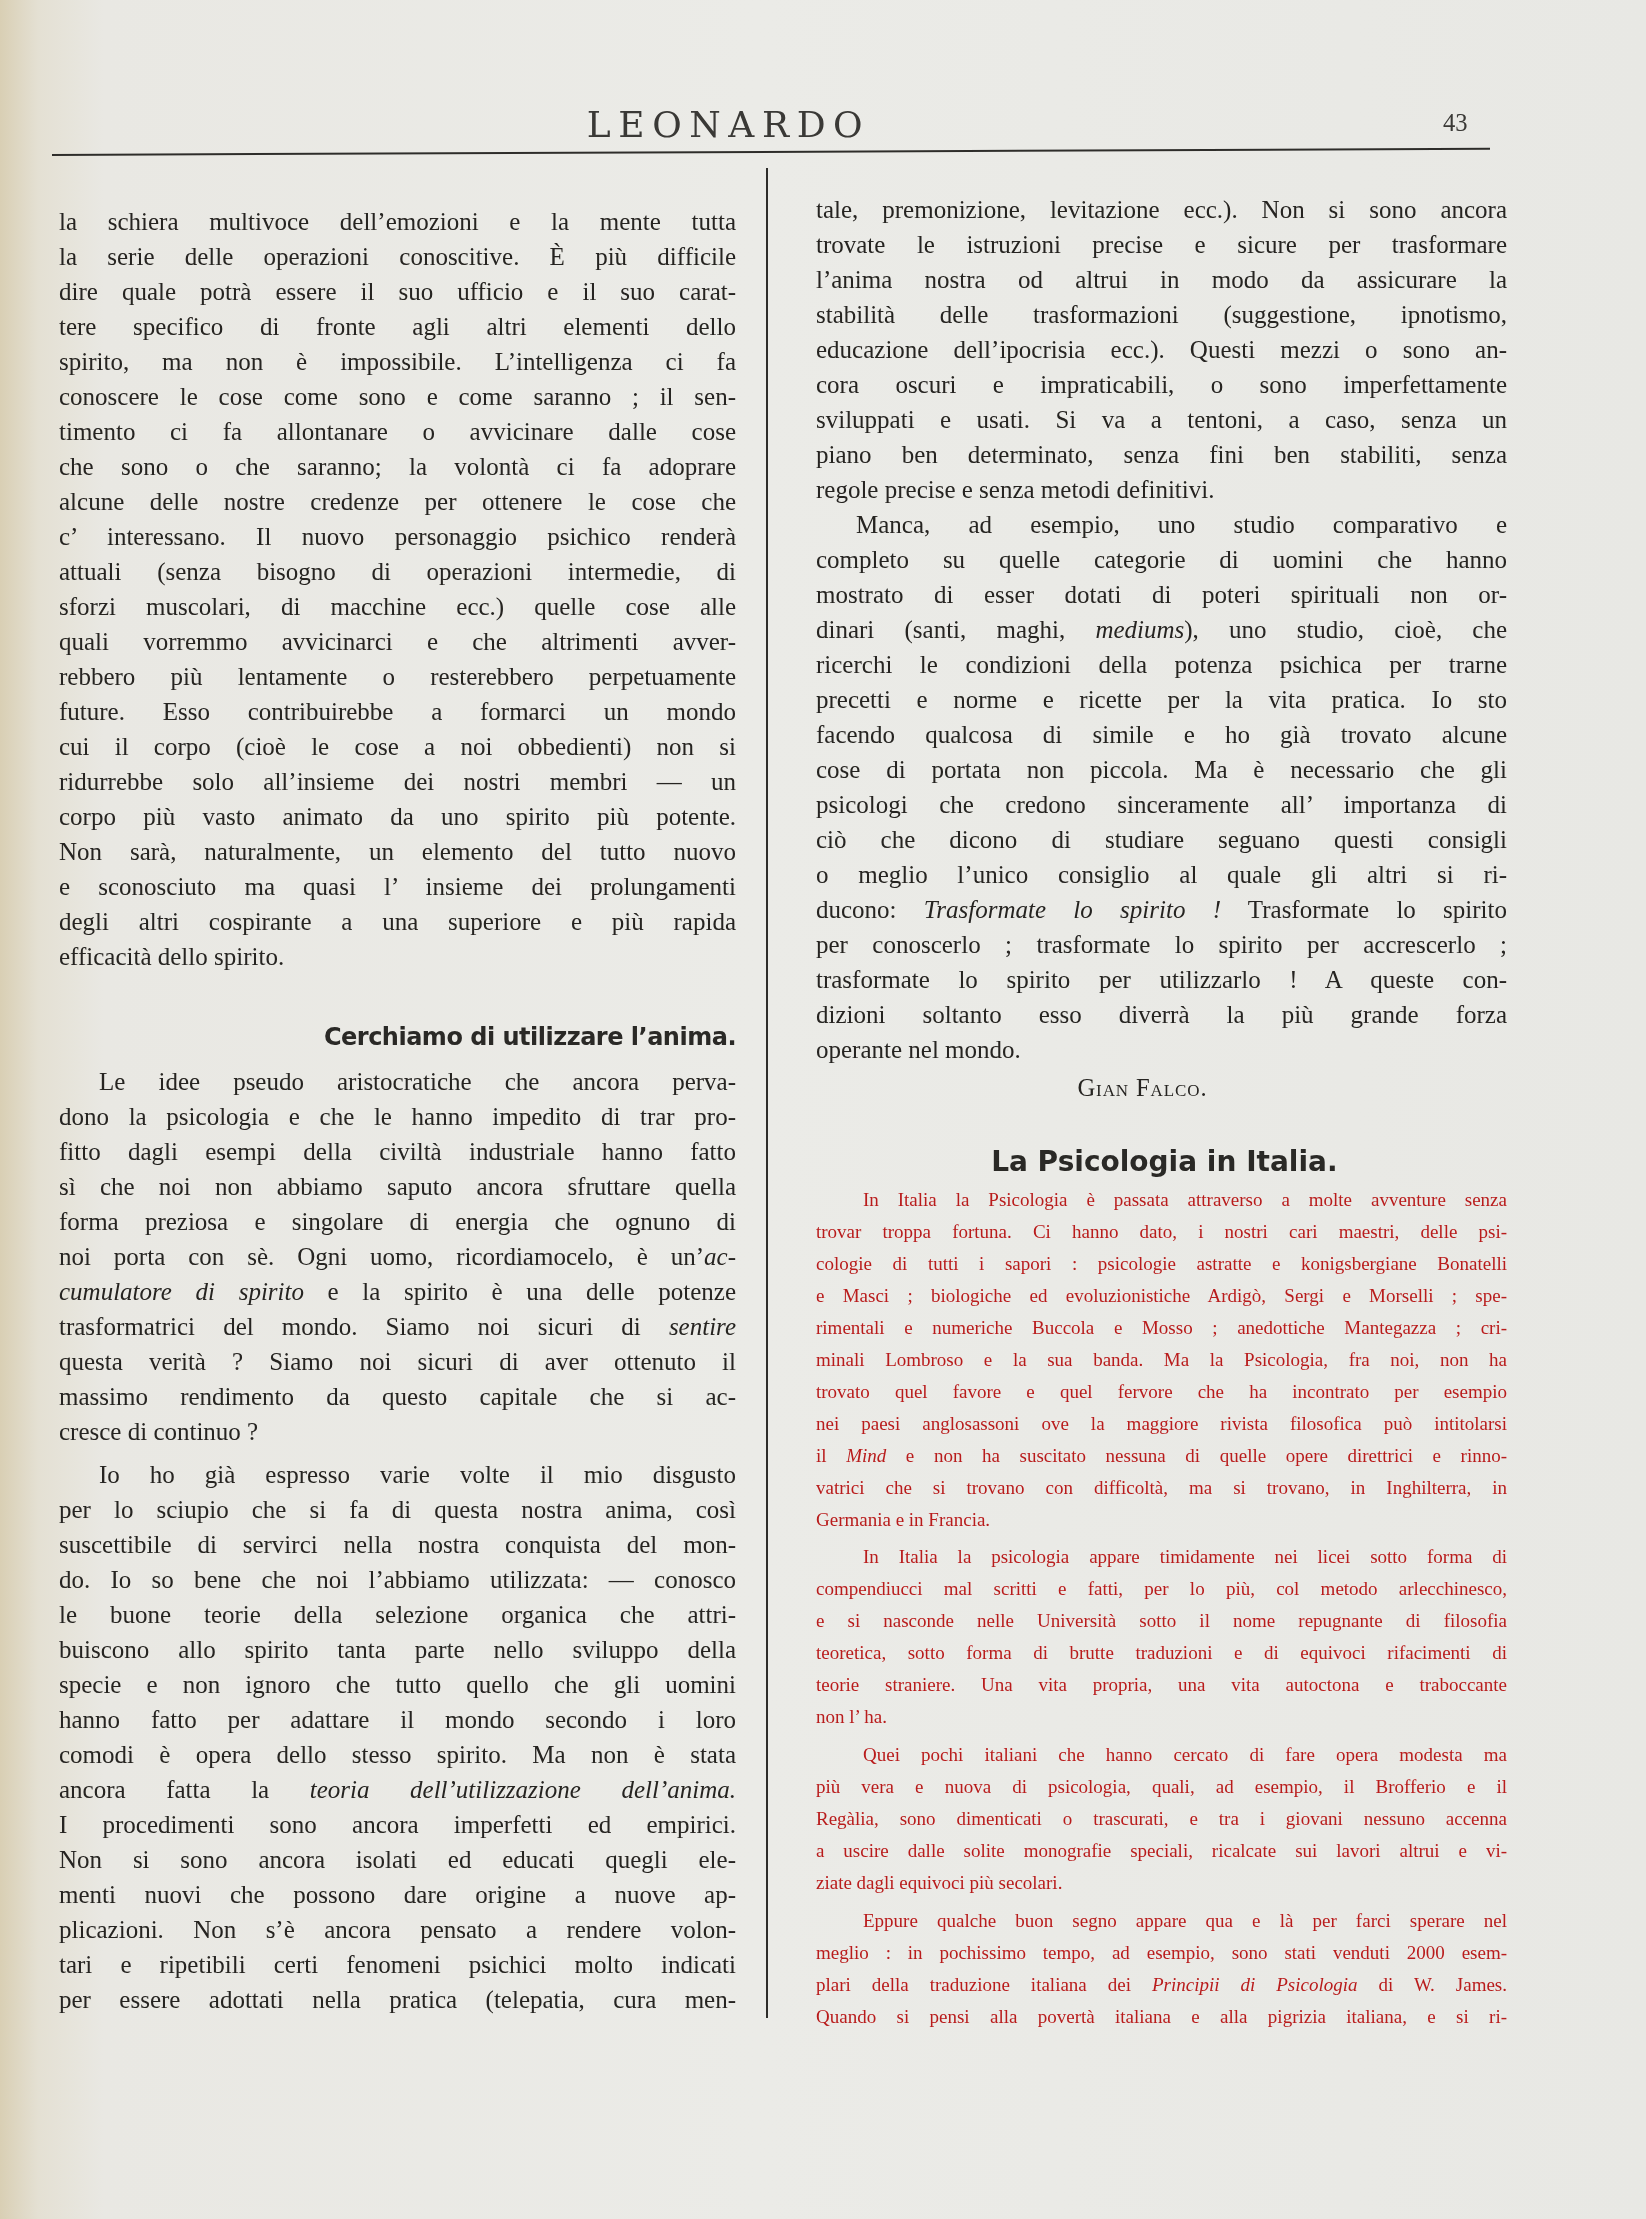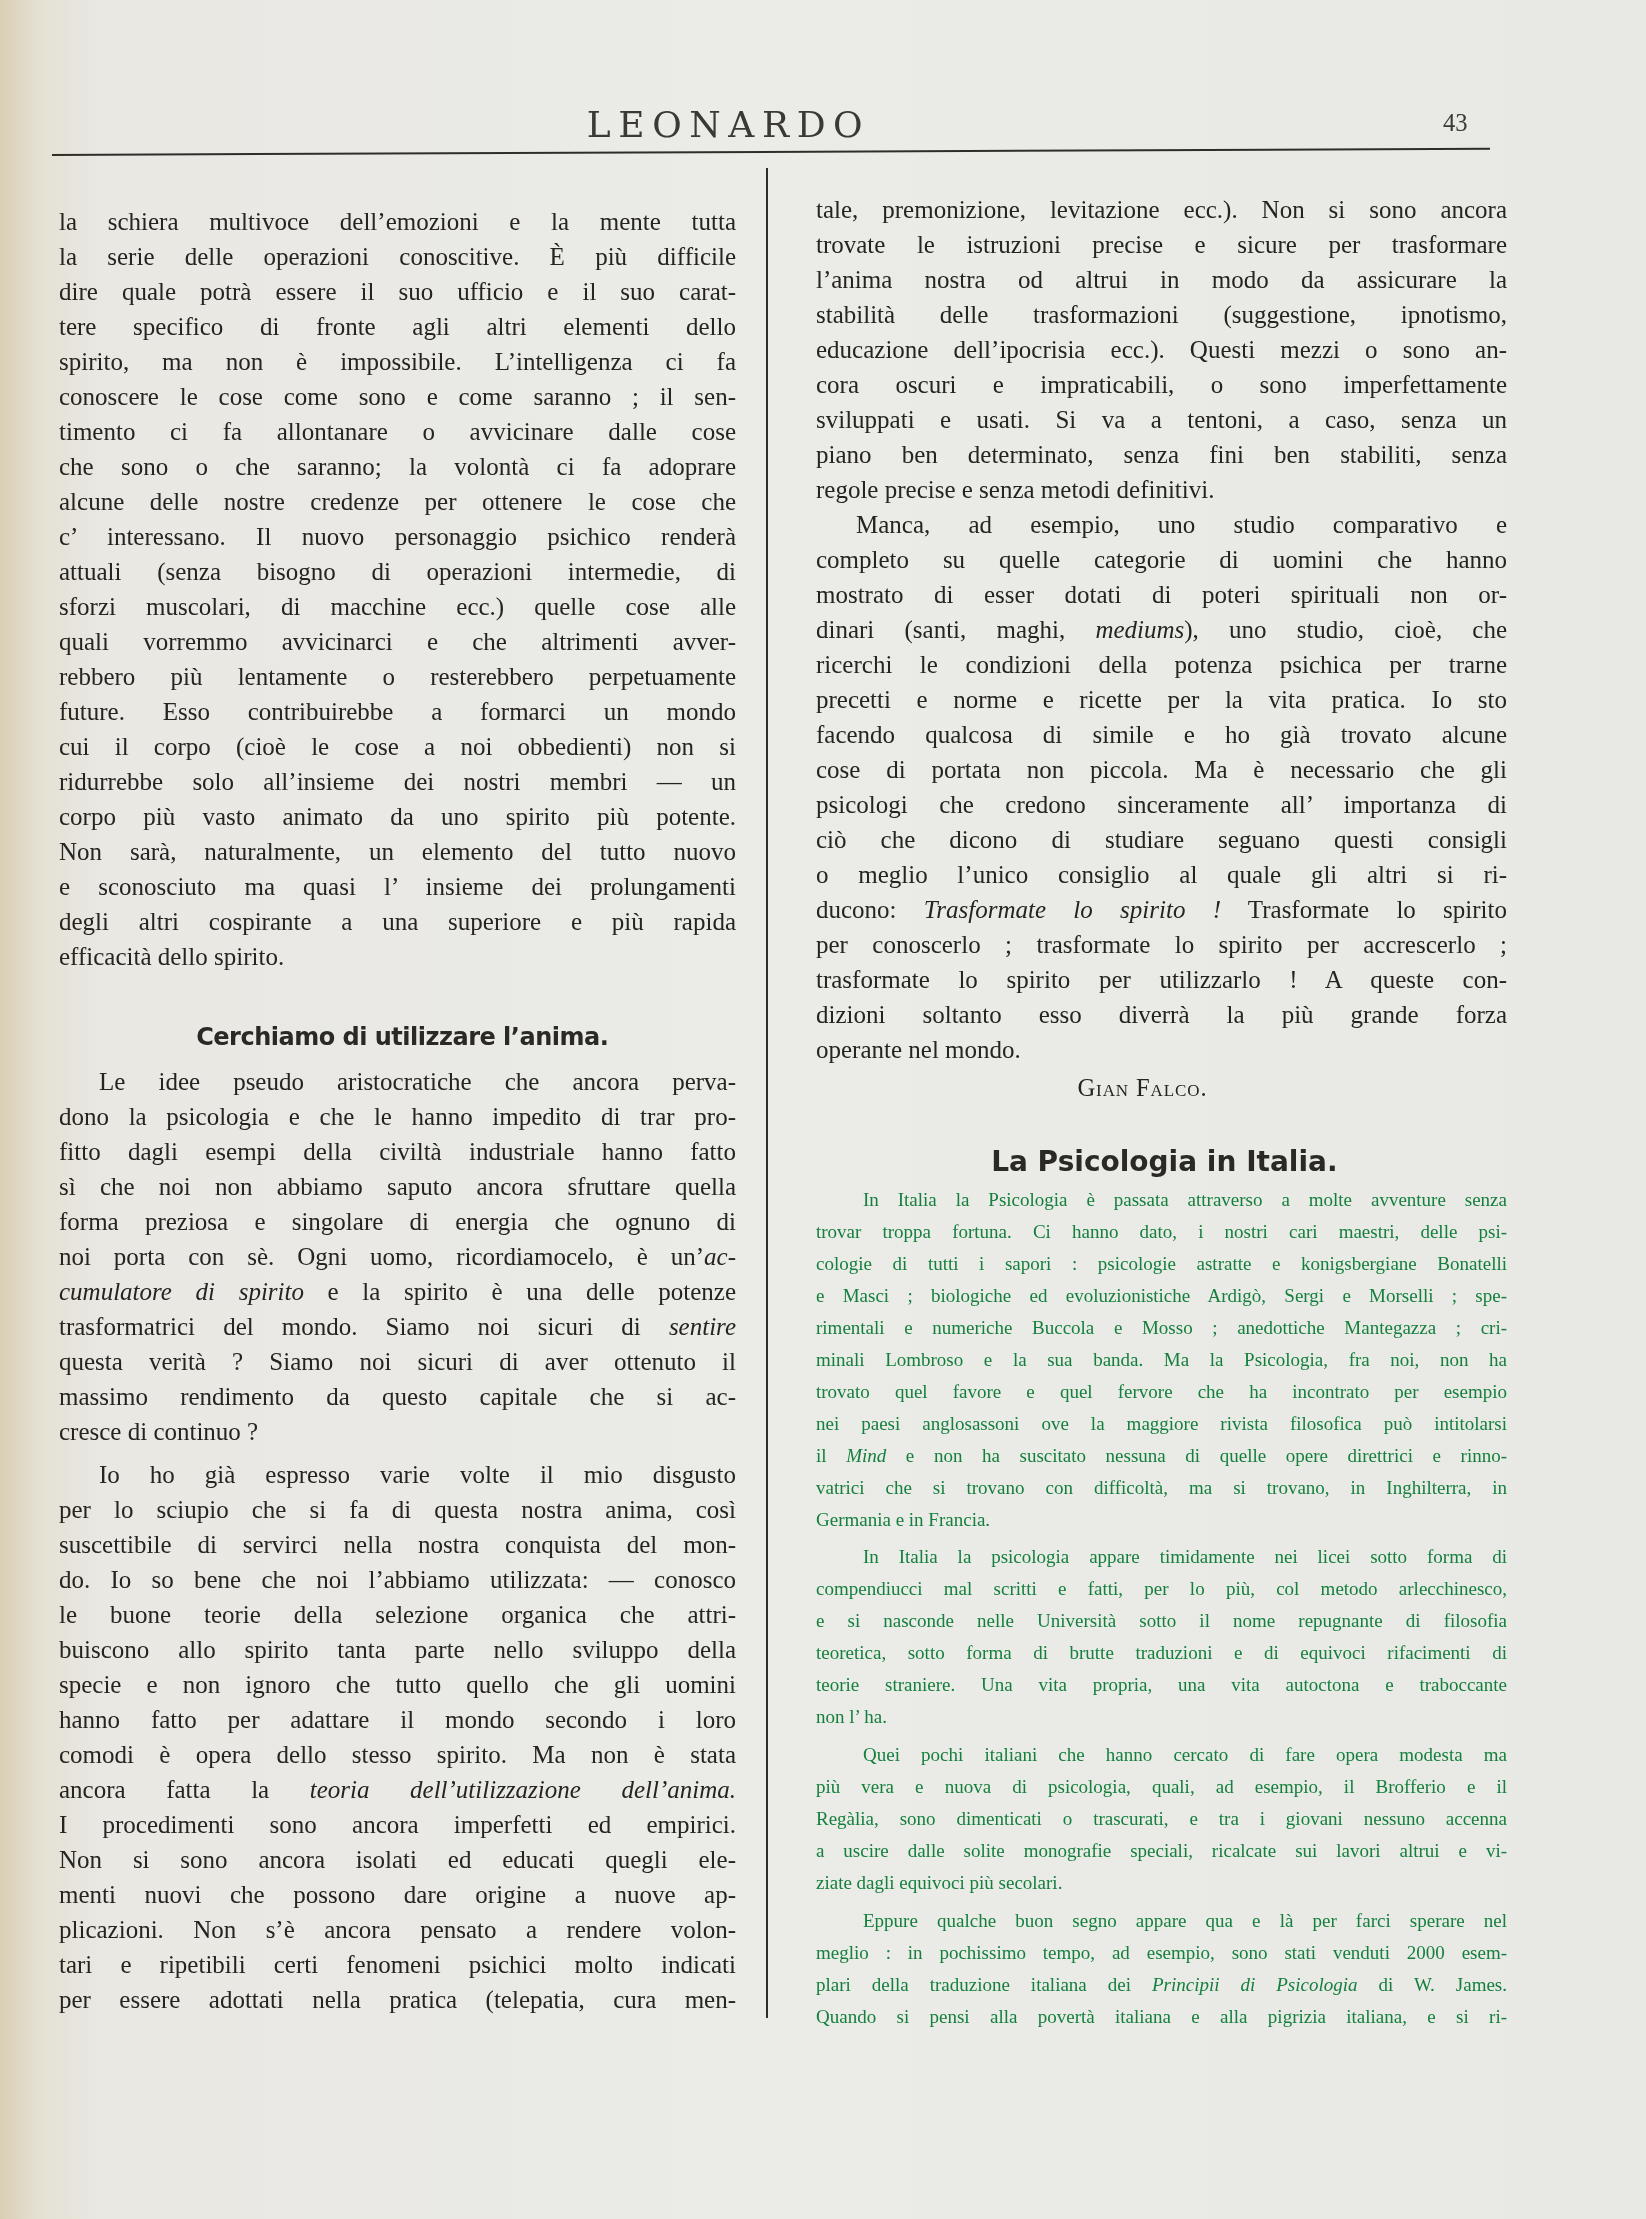--- a/index.html
+++ b/index.html
@@ -34,29 +34,29 @@
     font-family: "Liberation Serif", "DejaVu Serif", serif; font-size: 25px; line-height: 35px; height: 35px;
     color: #262421;
   }
   .line.last { text-align-last: left; }
   .line.indent { padding-left: 40px; }
   .line i { font-style: italic; margin-top: 28px; }
   .section-heading {
     text-align: center; font-family: "DejaVu Sans", "Liberation Sans", sans-serif; font-weight: bold;
     font-size: 24px; color: #2a2926; margin: 0;
   }
-  .left-heading { margin-top: 49px; margin-bottom: 13.2px; padding-left: 9.5px; letter-spacing: -0.5px; }
+  .left-heading { margin-top: 49px; margin-bottom: 13.2px; padding-left: 9.5px; letter-spacing: -0.5px; text-align: right; }
   .signature {
     text-align: center; padding-right: 38px; font-family: "Liberation Serif", serif; font-size: 24.6px;
     font-variant: small-caps; letter-spacing: 0.9px; margin-top: 3.8px; line-height: 34px;
   }
   .right-heading { font-size: 28px; margin-top: 40px; margin-bottom: 6px; padding-left: 5.7px; }
   .small-line {
     display: block; white-space: nowrap; text-align: justify; text-align-last: justify;
-    font-family: "Liberation Serif", serif; font-size: 19px; line-height: 32px; height: 32px; color: #15803d;
+    font-family: "Liberation Serif", serif; font-size: 19px; line-height: 32px; height: 32px; color: #b91c1c;
   }
   .small-line.last { text-align-last: left; }
   .small-line.indent { padding-left: 47px; }
   .para-gap { height: 7.6px; }
   .para-gap-s { height: 5.7px; }
 </style>
 </head>
 <body>
 
 <div class="page">

